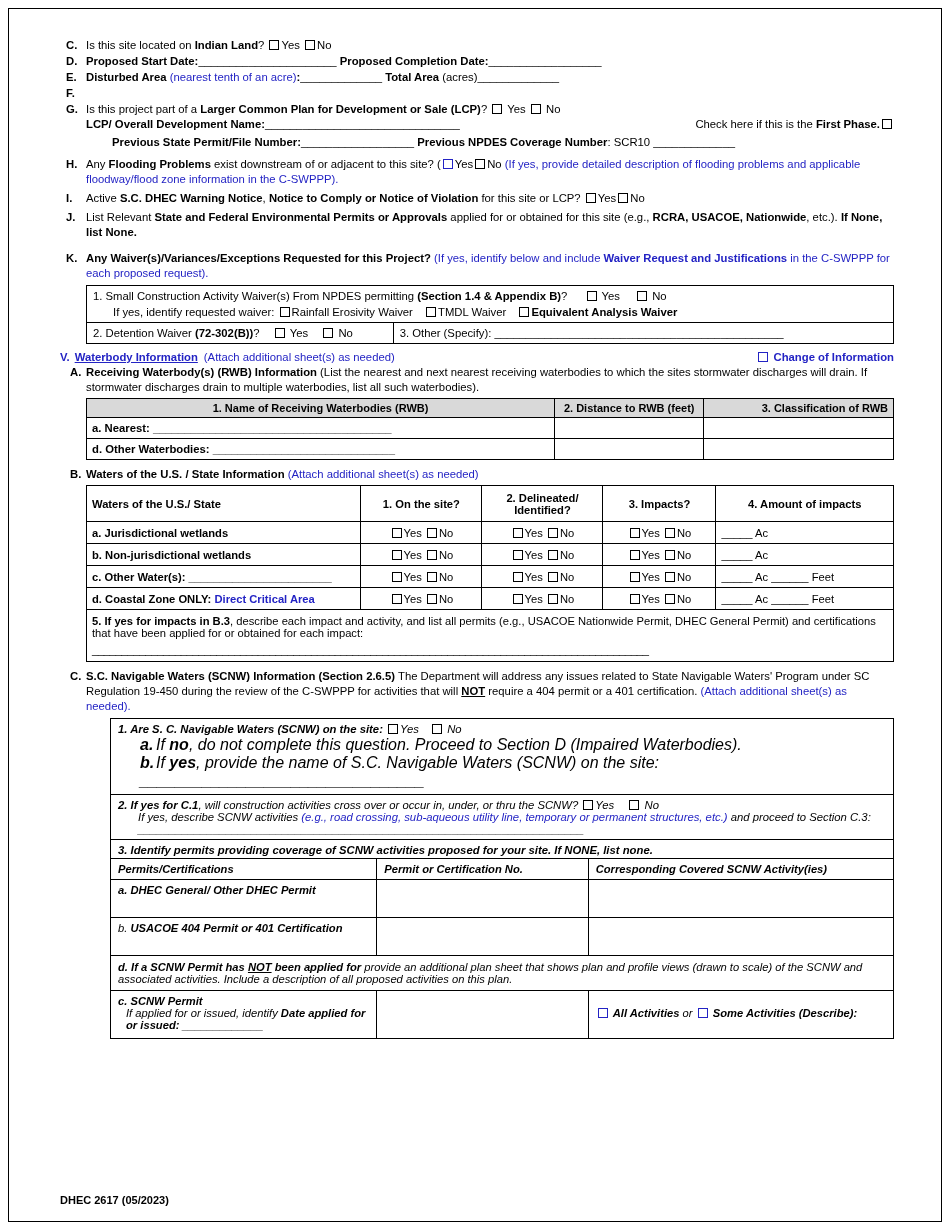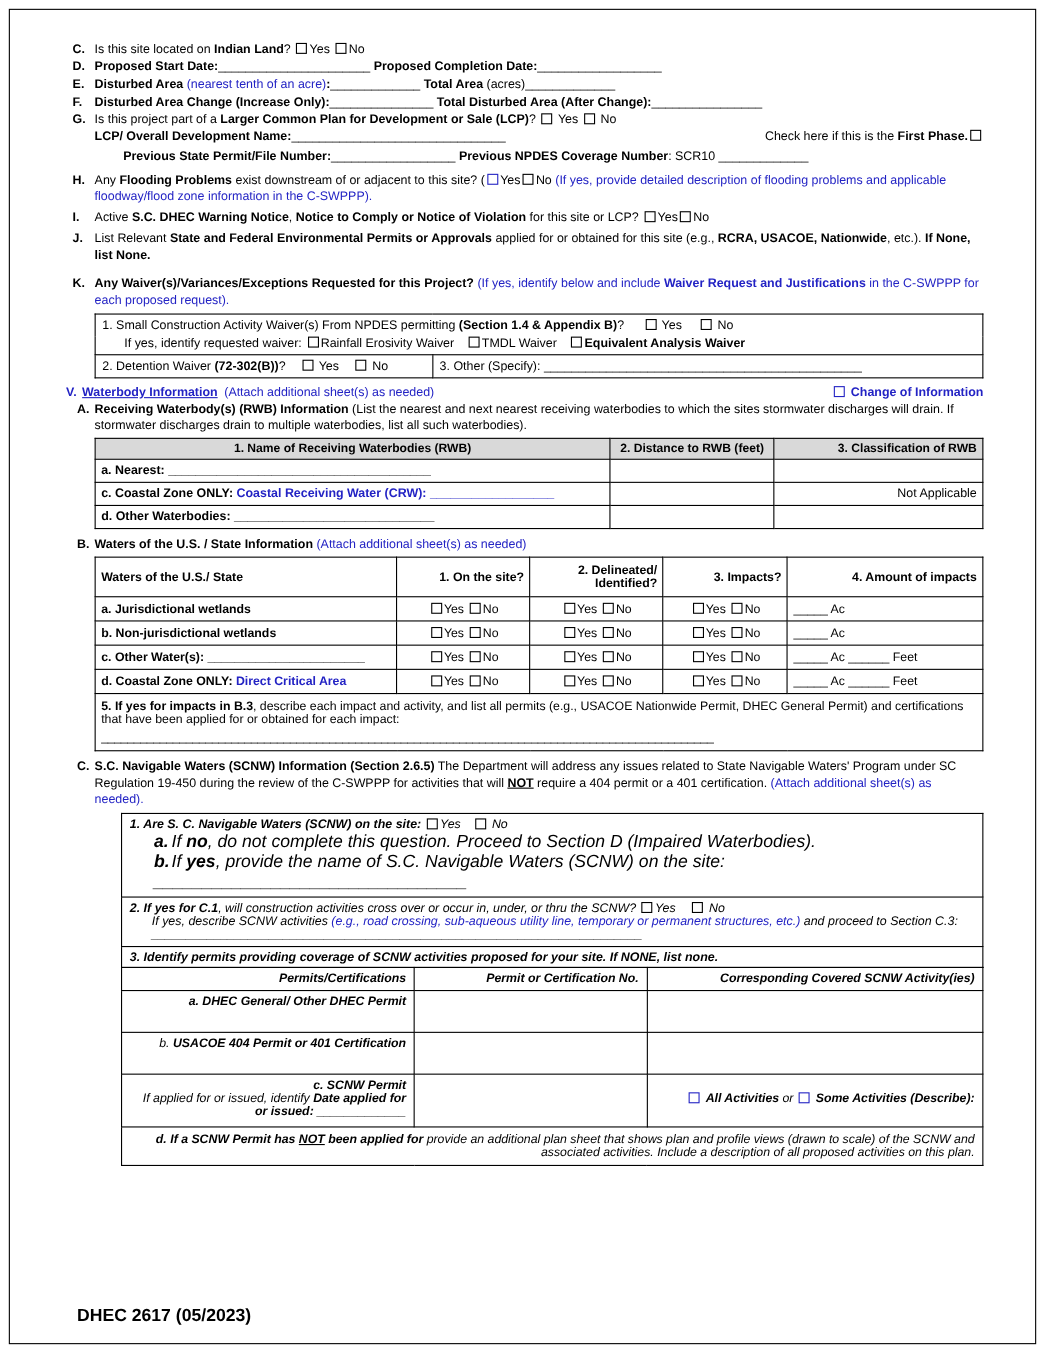--- a/index.html
+++ b/index.html
@@ -63,35 +63,35 @@
 
   .rwb-tbl { margin-top: 3px; }
   .rwb-tbl th { background: #d9d9d9; text-align: center; font-weight: bold; font-size: 11px; }
   .rwb-tbl td { height: 21px; }
   .rwb-tbl .c1 { width: 58%; font-weight: bold; }
   .rwb-tbl .c2 { width: 18.5%; }
   .rwb-tbl .c3 { width: 23.5%; text-align: right; }
 
   .wus-tbl { margin-top: 4px; }
   .wus-tbl td { height: 22px; font-size: 11.2px; }
-  .wus-tbl .hdr { text-align: right; font-weight: bold; vertical-align: middle; }
+  .wus-tbl .hdr { text-align: center; font-weight: bold; vertical-align: middle; }
   .wus-tbl .rowlabel { font-weight: bold; }
   .wus-tbl .ctr { text-align: center; }
 
   .scnw-box { margin-top: 4px; }
   .scnw-box > table td { padding: 4px 7px; }
 
-  .permit-tbl td { font-size: 11.2px; text-align: right; }
+  .permit-tbl td { font-size: 11.2px; }
   .permit-tbl .hd { font-weight: bold; }
 
   .footer {
     position: absolute;
-    left: 70px;
+    left: 60px;
     bottom: 24px;
-    font-size: 16px;
+    font-size: 11px;
     font-weight: bold;
   }
   .small { font-size: 16px; }
 </style>
 </head>
 <body>
 
 <div class="page">
   <div class="border-frame"></div>
   <div class="content">
@@ -119,24 +119,20 @@
         <span class="bold">Disturbed Area</span>
         <span class="blue">(nearest tenth of an acre)</span><span class="bold">:</span><span>_____________</span>
         <span class="bold">Total Area</span>
         <span>(acres)</span><span>_____________</span>
       </div>
     </div>
 
     <div class="lrow">
       <div class="lbl">F.</div>
       <div class="body-txt">
-        <div>
-          <span class="bold">Disturbed Area Change (Increase Only):</span><span>_______________</span>
-          <span class="bold">Total Disturbed Area (After Change):</span><span>________________</span>
-        </div>
       </div>
     </div>
 
     <div class="lrow">
       <div class="lbl">G.</div>
       <div class="body-txt">
         <div>
           <span>Is this project part of a </span><span class="bold">Larger Common Plan for Development or Sale (LCP)</span><span>?</span>
           <span class="cb"></span> <span>Yes</span>
           <span class="cb"></span> <span>No</span>
@@ -231,25 +227,20 @@
         <th class="c1">1.  Name of Receiving Waterbodies (RWB)</th>
         <th class="c2">2.  Distance to RWB (feet)</th>
         <th class="c3">3.  Classification of RWB</th>
       </tr>
       <tr>
         <td class="c1"><span>a. Nearest: ______________________________________</span></td>
         <td class="c2"></td>
         <td class="c3"></td>
       </tr>
       <tr>
-        <td class="c1"><span>c. Coastal Zone ONLY:</span><span class="blue bold"> Coastal Receiving Water (CRW): __________________</span></td>
-        <td class="c2"></td>
-        <td class="c3" style="font-weight:normal;">Not Applicable</td>
-      </tr>
-      <tr>
         <td class="c1"><span>d. Other Waterbodies: _____________________________</span></td>
         <td class="c2"></td>
         <td class="c3"></td>
       </tr>
     </tbody>
       </table>
 
     <div class="lrow" style="margin-top:7px;">
       <div class="lbl plain" style="padding-left:10px;">B.</div>
       <div class="body-txt">
@@ -365,34 +356,34 @@
           <td class="hd" style="height:38px; vertical-align:top;">a. DHEC General/ Other DHEC  Permit</td>
           <td></td>
           <td></td>
         </tr>
         <tr>
           <td style="height:38px; vertical-align:top;"><span>b. </span><span class="bold">USACOE 404 Permit or 401 Certification</span></td>
           <td></td>
           <td></td>
         </tr>
         <tr>
+          <td colspan="3" style="padding:5px 7px;">
+            <span class="bold">d. If a  SCNW Permit has </span><span class="bold u">NOT</span><span class="bold"> been applied for</span><span> provide an additional plan sheet that shows plan and profile views (drawn to scale) of the SCNW and associated activities. Include a description of all proposed activities on this plan.</span>
+          </td>
+        </tr>
+        <tr>
           <td style="height:48px; vertical-align:top;">
             <div class="bold">c. SCNW Permit</div>
             <div style="margin-left:8px;"><span>If applied for or issued, identify </span><span class="bold">Date applied for or issued:</span><span> _____________</span></div>
           </td>
           <td></td>
           <td style="vertical-align:top; padding-top:16px;">
             <span class="cb cb-blue"></span> <span class="bold">All Activities</span><span> or </span><span class="cb cb-blue"></span> <span class="bold">Some Activities (Describe):</span>
           </td>
         </tr>
-        <tr>
-          <td colspan="3" style="padding:5px 7px;">
-            <span class="bold">d. If a  SCNW Permit has </span><span class="bold u">NOT</span><span class="bold"> been applied for</span><span> provide an additional plan sheet that shows plan and profile views (drawn to scale) of the SCNW and associated activities. Include a description of all proposed activities on this plan.</span>
-          </td>
-        </tr>
       </tbody>
         </table>
     </div>
 
   </div>
 
   <div class="footer">DHEC 2617 (05/2023)</div>
 </div>
 
 </body></html>

